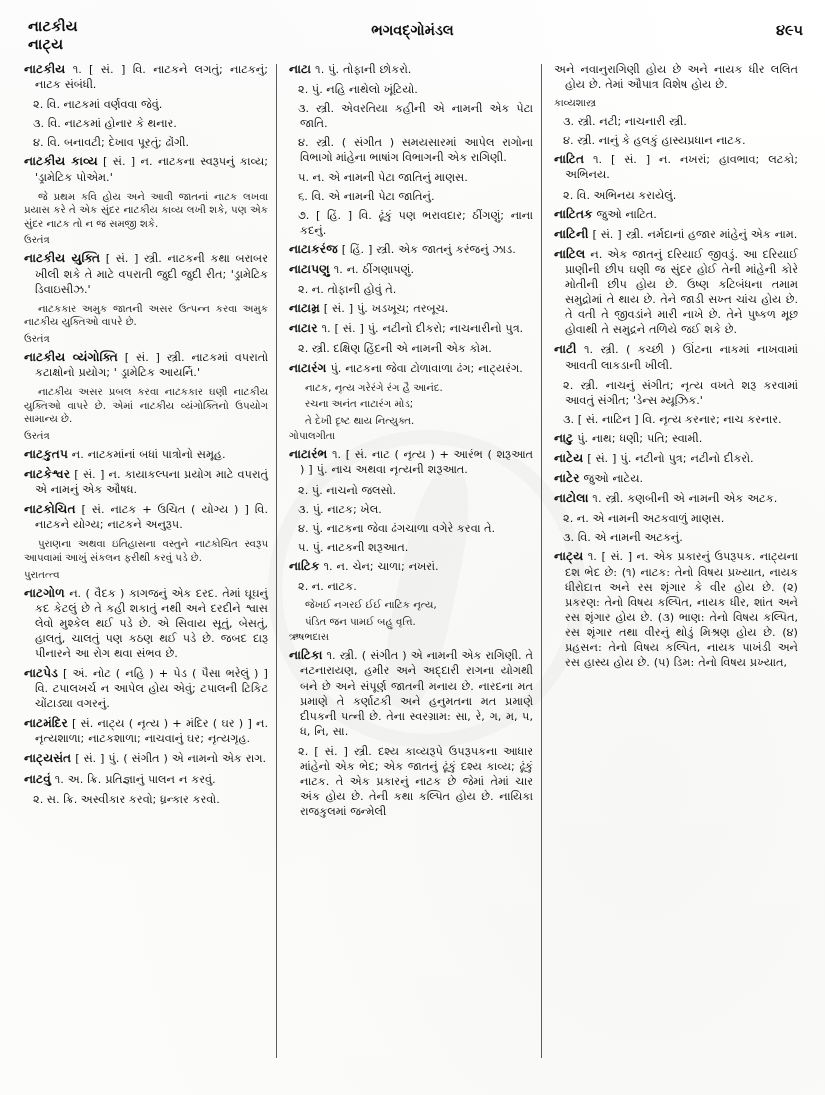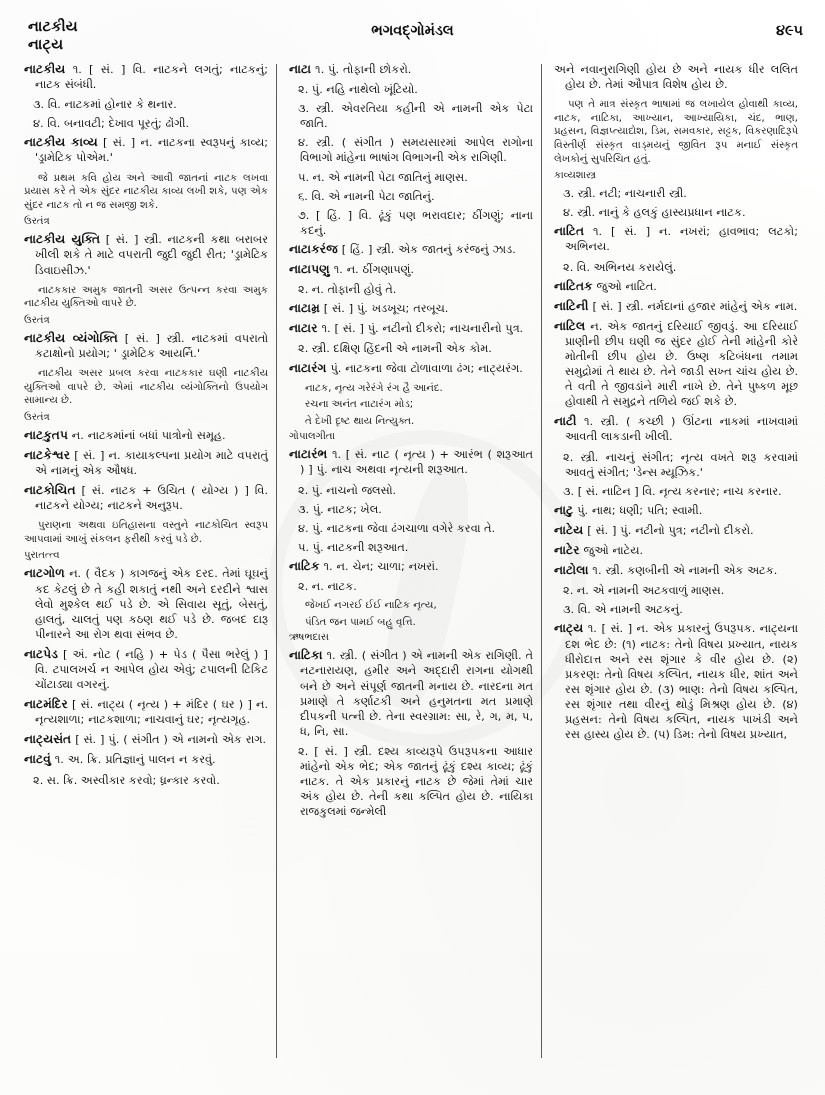--- a/index.html
+++ b/index.html
@@ -195,20 +195,21 @@
     </div>
 
     <div id="columns">
 
       <div class="col rule-right">
 
         <p class="entry">
           <span class="hw">નાટકીય</span>
           <span>૧. [ સં. ] વિ. નાટકને લગતું; નાટકનું; નાટક સંબંધી.</span>
         </p>
+        <p class="sense">૨. વિ. નાટકમાં વર્ણવવા જેવું.</p>
         <p class="sense">૩. વિ. નાટકમાં હોનાર કે થનાર.</p>
         <p class="sense">૪. વિ. બનાવટી; દેખાવ પૂરતું; ઢોંગી.</p>
 
         <p class="entry">
           <span class="hw">નાટકીય કાવ્ય</span>
           <span>[ સં. ] ન. નાટકના સ્વરૂપનું કાવ્ય; 'ડ્રામેટિક પોએમ.'</span>
         </p>
         <p class="quote">જે પ્રથમ કવિ હોય અને આવી જાતનાં નાટક લખવા પ્રયાસ કરે તે એક સુંદર નાટકીય કાવ્ય લખી શકે, પણ એક સુંદર નાટક તો ન જ સમજી શકે.</p>
         <span class="cite">ઉરતંત્ર</span>
 
@@ -337,21 +338,20 @@
           <span>૧. સ્ત્રી. ( સંગીત ) એ નામની એક રાગિણી. તે નટનારાયણ, હમીર અને અદ્દારી રાગના યોગથી બને છે અને સંપૂર્ણ જાતની મનાય છે. નારદના મત પ્રમાણે તે કર્ણાટકી અને હનુમતના મત પ્રમાણે દીપકની પત્ની છે. તેના સ્વરગ્રામ: સા, રે, ગ, મ, પ, ધ, નિ, સા.</span>
         </p>
         <p class="sense">૨. [ સં. ] સ્ત્રી. દશ્ય કાવ્યરૂપે ઉપરૂપકના આધાર માંહેનો એક ભેદ; એક જાતનું ઢૂંકું દશ્ય કાવ્ય; ઢૂંકું નાટક. તે એક પ્રકારનું નાટક છે જેમાં તેમાં ચાર અંક હોય છે. તેની કથા કલ્પિત હોય છે. નાયિકા રાજકુલમાં જન્મેલી</p>
       </div>
 
       <div class="col">
 
         <p class="entry">
           <span>અને નવાનુરાગિણી હોય છે અને નાયક ધીર લલિત હોય છે. તેમાં ઔપાત્ર વિશેષ હોય છે.</span>
         </p>
-        <p class="quote">પણ તે માત્ર સંસ્કૃત ભાષામાં જ લખાયેલ હોવાથી કાવ્ય, નાટક, નાટિકા, આખ્યાન, આખ્યાયિકા, ચંદ, ભાણ, પ્રહસન, વિજ્ઞપ્ત્યાદોશ, ડિમ, સમવકાર, સટ્ટક, વિકરણાદિરૂપે વિસ્તીર્ણ સંસ્કૃત વાડ્મયનું જીવિત રૂપ મનાઈ સંસ્કૃત લેખકોનું સુપરિચિત હતું.</p>
         <span class="cite">કાવ્યશાસ્ત્ર</span>
 
         <p class="sense">૩. સ્ત્રી. નટી; નાચનારી સ્ત્રી.</p>
         <p class="sense">૪. સ્ત્રી. નાનું કે હલકું હાસ્યપ્રધાન નાટક.</p>
 
         <p class="entry">
           <span class="hw">નાટિત</span>
           <span>૧. [ સં. ] ન. નખરાં; હાવભાવ; લટકો; અભિનય.</span>
         </p>
         <p class="sense">૨. વિ. અભિનય કરાયેલું.</p>

